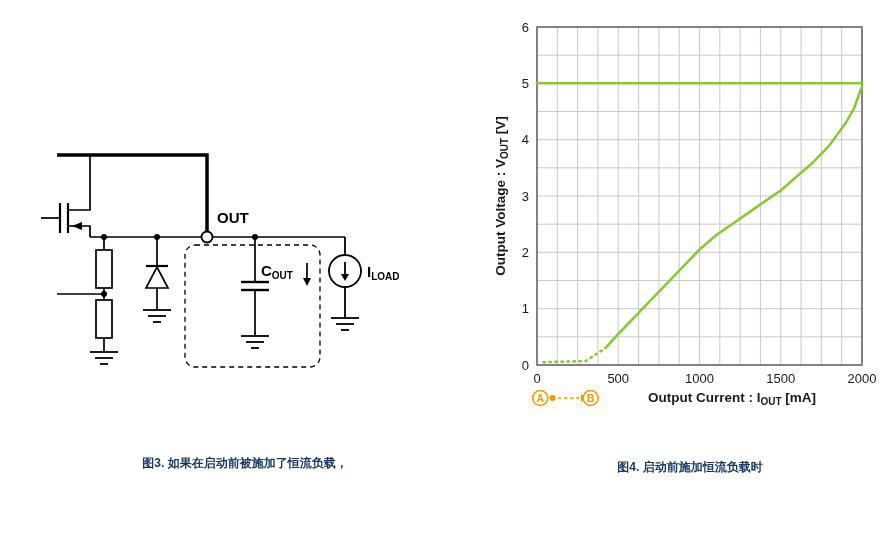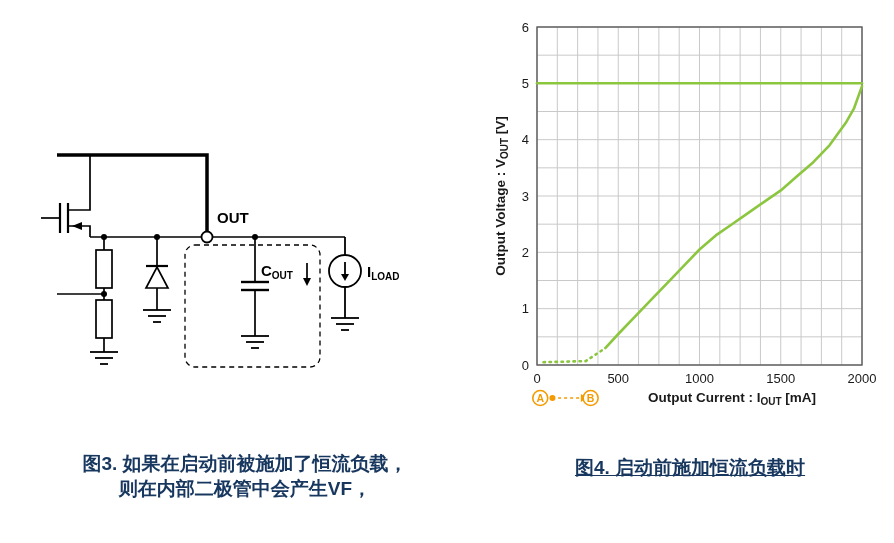--- a/index.html
+++ b/index.html
@@ -1,19 +1,19 @@
 <!DOCTYPE html>
 <html><head>
 <meta charset="utf-8">
 <style>
   html,body{margin:0;padding:0;background:#ffffff;font-family:"Liberation Sans",sans-serif;}
   #page{position:relative;width:894px;height:543px;background:#fff;overflow:hidden;}
-  .caption{position:absolute;color:#17375f;font-weight:bold;font-size:19px;text-align:center;line-height:25px;}
+  .caption{position:absolute;color:#17375f;font-weight:bold;font-size:12px;text-align:center;line-height:25px;}
   #fig3-caption{left:30px;top:451px;width:430px;}
-  #fig4-caption{left:500px;top:455px;width:380px;text-decoration:underline;}
+  #fig4-caption{left:500px;top:455px;width:380px;}
   #circuit-wrap{position:absolute;left:15px;top:70px;width:440px;height:330px;}
   #chart-wrap{position:absolute;left:492px;top:8px;width:396px;height:440px;}
   svg .clabel{font-family:"Liberation Sans",sans-serif;font-size:15px;font-weight:bold;fill:#000;}
   svg tspan.sub{font-size:10px;font-weight:bold;}
   svg .tick{font-family:"Liberation Sans",sans-serif;font-size:13px;fill:#1a1a1a;}
   svg .axis-title{font-family:"Liberation Sans",sans-serif;font-size:13.5px;font-weight:bold;fill:#1a1a1a;}
   svg .ann{font-family:"Liberation Sans",sans-serif;font-size:10.5px;font-weight:bold;}
 </style>
 </head>
 <body>
@@ -160,17 +160,16 @@
         <circle cx="60.4375" cy="390" r="3" fill="#f49b00"></circle>
         <line x1="66.125" y1="390" x2="88.875" y2="390" stroke="#f49b00" stroke-width="1.6" stroke-dasharray="3 3"></line>
         <polygon points="94.875,390 88.875,386 88.875,394" fill="#f49b00"></polygon>
         <circle cx="98.625" cy="390" r="7.5" fill="#fff" stroke="#f49b00" stroke-width="1.6"></circle>
         <text x="98.625" y="393.5" text-anchor="middle" class="ann" fill="#f49b00">B</text>
       </svg>
   </div>
 
   <div id="fig3-caption" class="caption">
     <div>图3. 如果在启动前被施加了恒流负载，</div>
-    <div>则在内部二极管中会产生VF，</div>
   </div>
   <div id="fig4-caption" class="caption">图4. 启动前施加恒流负载时</div>
 
 </div>
 
 </body></html>

